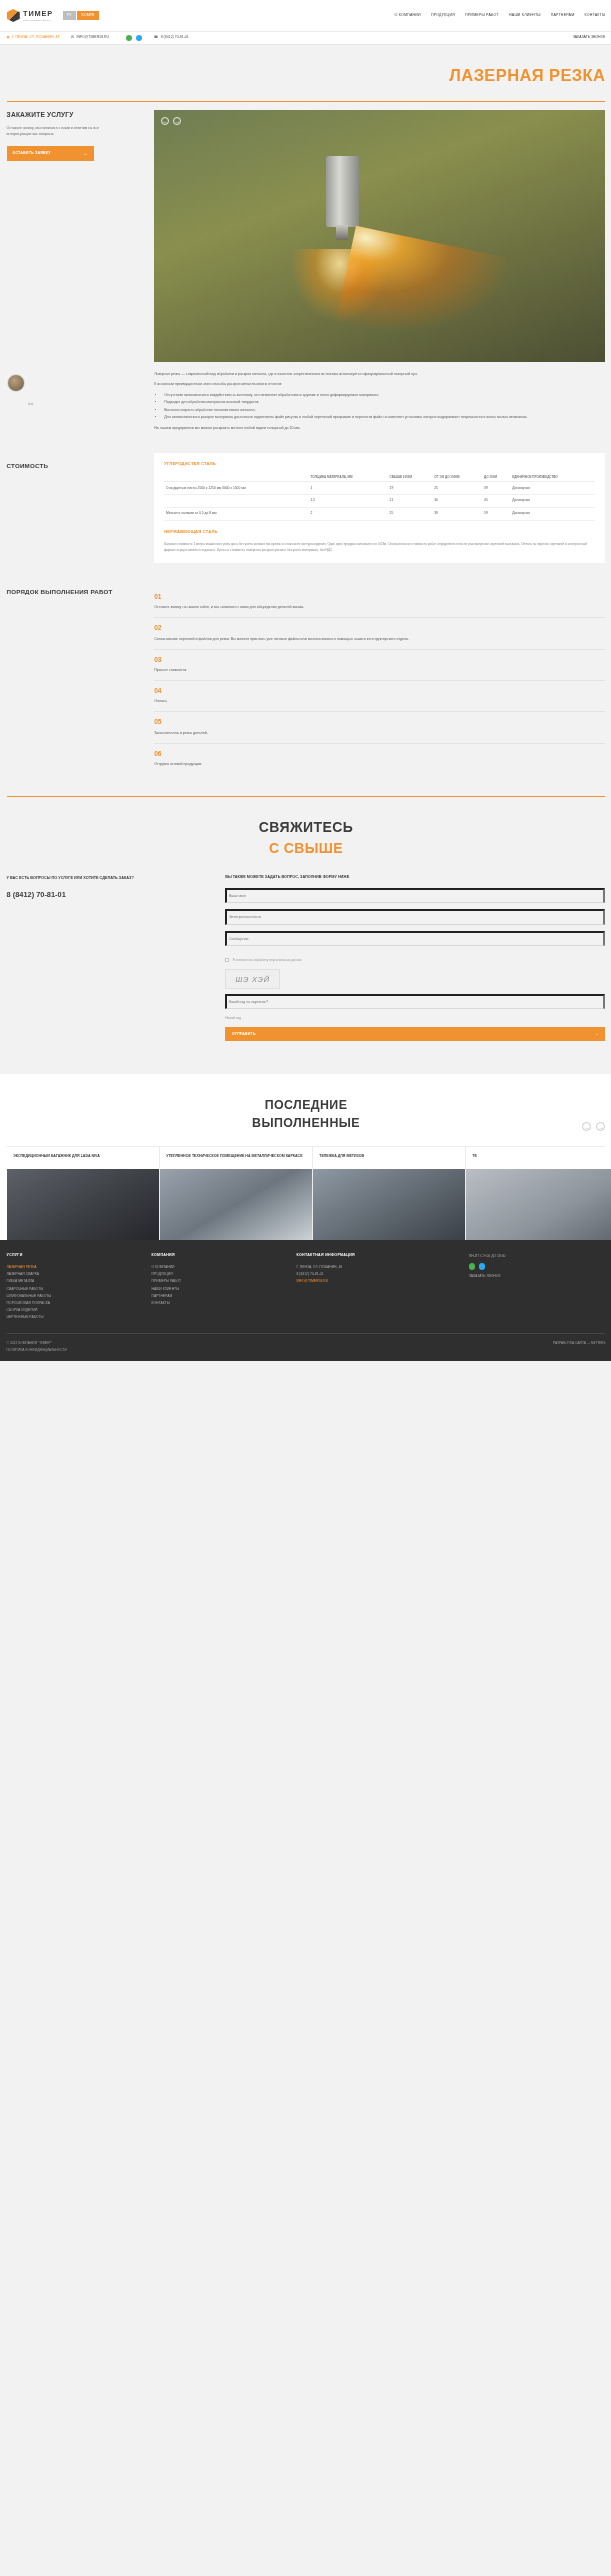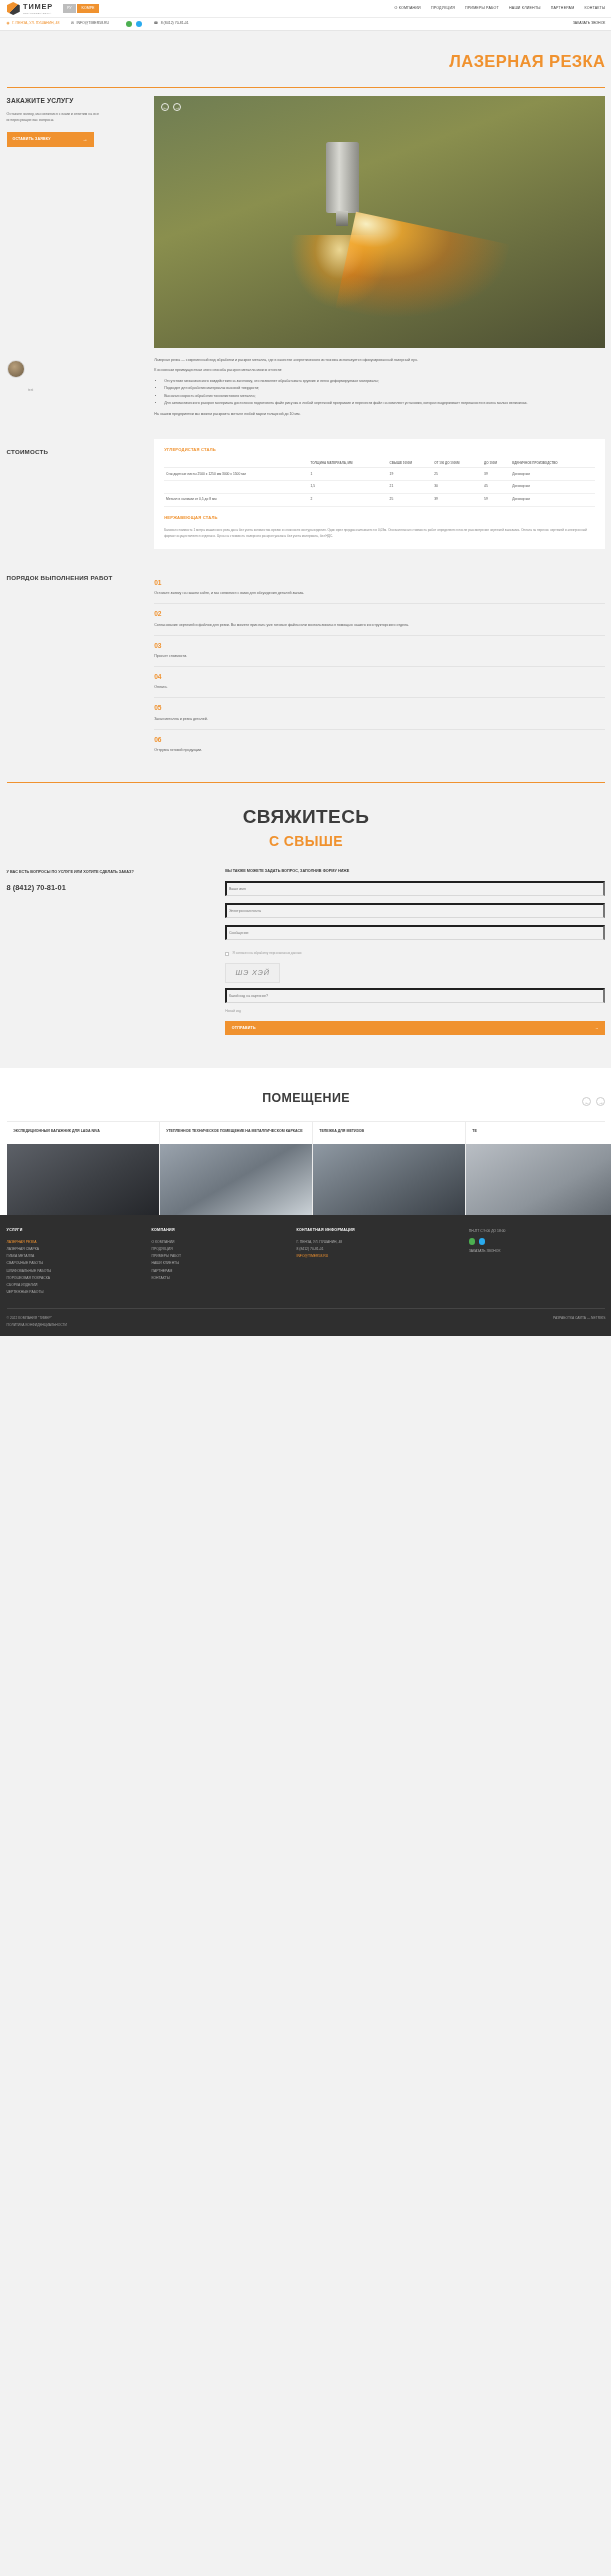--- a/index.html
+++ b/index.html
@@ -9,21 +9,21 @@
     background: #f2f2f2;
     color: #333;
     font-size: 4.3px;
     line-height: 1.5;
   }
   a { text-decoration: none; color: inherit; }
 
   
   .topbar {
     background: #ffffff;
-    height: 18px;
+    height: 32px;
     display: flex;
     align-items: center;
     padding: 0 6.6px;
     border-bottom: 0.8px solid #ececec;
   }
   .logo { display: flex; align-items: center; gap: 3.3px; }
   .logo-mark {
     width: 13.2px; height: 13.2px;
     background: linear-gradient(135deg,#f0922f 0%, #f0922f 50%, #3c3c3c 50%, #3c3c3c 100%);
     clip-path: polygon(50% 0%, 100% 25%, 100% 75%, 50% 100%, 0% 75%, 0% 25%);
@@ -160,21 +160,21 @@
   .steps { flex: 1; }
   .step { padding: 5px 0 6.6px; border-bottom: 0.8px solid #e3e3e3; }
   .step:last-child { border-bottom: none; }
   .step .num { font-size: 6.6px; font-weight: bold; color: #f0922f; margin-bottom: 2.5px; }
   .step .txt { font-size: 3.6px; color: #5c5c5c; line-height: 1.8; }
   .steps-rule { height: 0.8px; background: #f0922f; margin: 10px 6.6px 0; }
 
   
   .contact-wrap { padding: 20px 6.6px 16.5px; }
   .contact-head { text-align: center; margin-bottom: 16.5px; }
-  .contact-head .l1 { font-size: 19px; font-weight: bold; color: #3c3c3c; letter-spacing: 0.4px;}
+  .contact-head .l1 { font-size: 14px; font-weight: bold; color: #3c3c3c; letter-spacing: 0.4px;}
   .contact-head .l2 { font-size: 14px; font-weight: bold; color: #f0922f; letter-spacing: 0.4px;}
   .contact-cols { display: flex; gap: 11.6px; }
   .contact-left { width: 207px; flex: none; }
   .contact-left .q {
     font-size: 3.8px; font-weight: bold; color: #3c3c3c; text-transform: uppercase;
     line-height: 1.8; margin-bottom: 6.6px;
   }
   .contact-left .tel { font-size: 7.4px; font-weight: bold; color: #3c3c3c; }
   .contact-right { flex: 1; }
   .contact-right .hint {
@@ -442,21 +442,22 @@
       <button class="btn-submit">
         <span>ОТПРАВИТЬ</span>
         <span>→</span>
       </button>
     </div>
   </div>
 </div>
 
 <div class="orders-wrap">
   <div class="orders-head">
-    <div class="l1">ПОМЕЩЕНИЕ</div>
+    <div class="l1">ПОСЛЕДНИЕ</div>
+    <div class="l1">ВЫПОЛНЕННЫЕ</div>
     <div class="orders-arrows">
       <span>←</span>
       <span>→</span>
     </div>
   </div>
   <div class="orders-row">
     <div class="order-card">
       <div class="order-title">ЭКСПЕДИЦИОННЫЙ БАГАЖНИК ДЛЯ LADA NIVA</div>
       <div class="order-img oi1"></div>
     </div>

